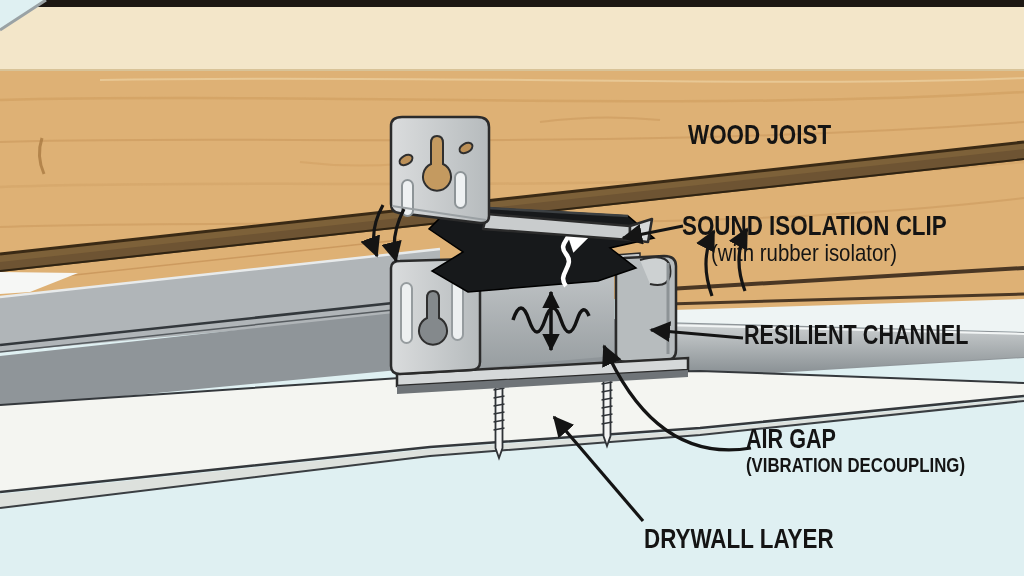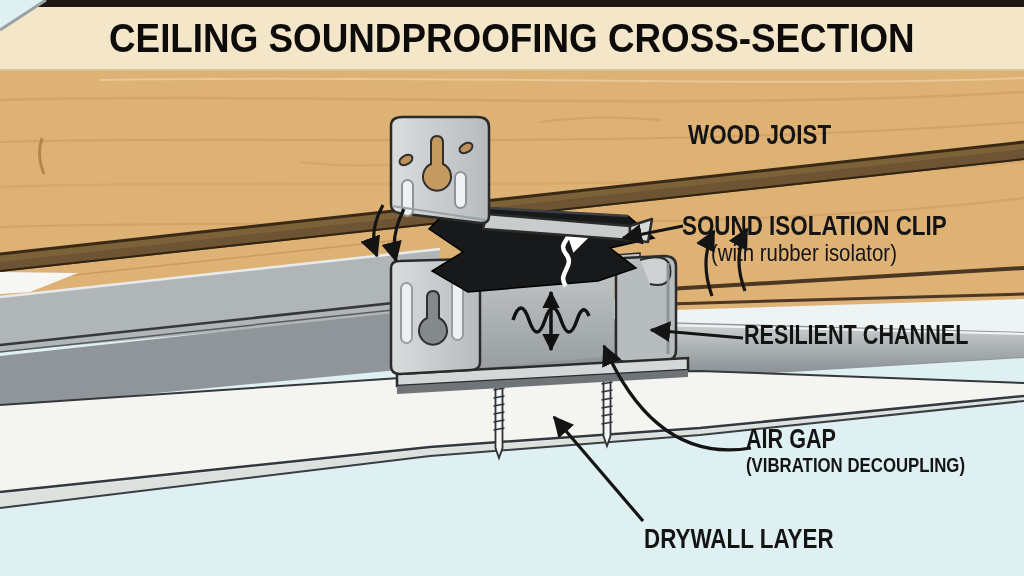--- a/index.html
+++ b/index.html
@@ -173,23 +173,20 @@
 
   <g>
     <rect x="0" y="0" width="1024" height="70" fill="#f3e6c9"></rect>
     <rect x="20" y="0" width="1004" height="7" fill="#1d1813"></rect>
     <line x1="0" y1="70" x2="1024" y2="70" stroke="#d8c398" stroke-width="2"></line>
     <polygon points="0,0 46,0 0,30" fill="#dff0f2"></polygon>
     <line x1="46" y1="0" x2="0" y2="30" stroke="#9aa2a5" stroke-width="3"></line>
   </g>
 </svg>
 
-<div class="title-wrap">
-  <span>CEILING SOUNDPROOFING CROSS-SECTION</span>
-</div>
 
 <div class="lbl b" style="left:688px;top:121px;font-size:28px;">WOOD JOIST</div>
 
 <div class="lbl b" style="left:682px;top:212px;font-size:28px;">SOUND ISOLATION CLIP</div>
 <div class="lbl" style="left:711px;top:241px;font-size:24px;transform:scaleX(.85);">(with rubber isolator)</div>
 
 <div class="lbl b" style="left:744px;top:322px;font-size:27px;">RESILIENT CHANNEL</div>
 
 <div class="lbl b" style="left:746px;top:426px;font-size:27px;">AIR GAP</div>
 <div class="lbl b" style="left:746px;top:454px;font-size:21px;">(VIBRATION DECOUPLING)</div>

